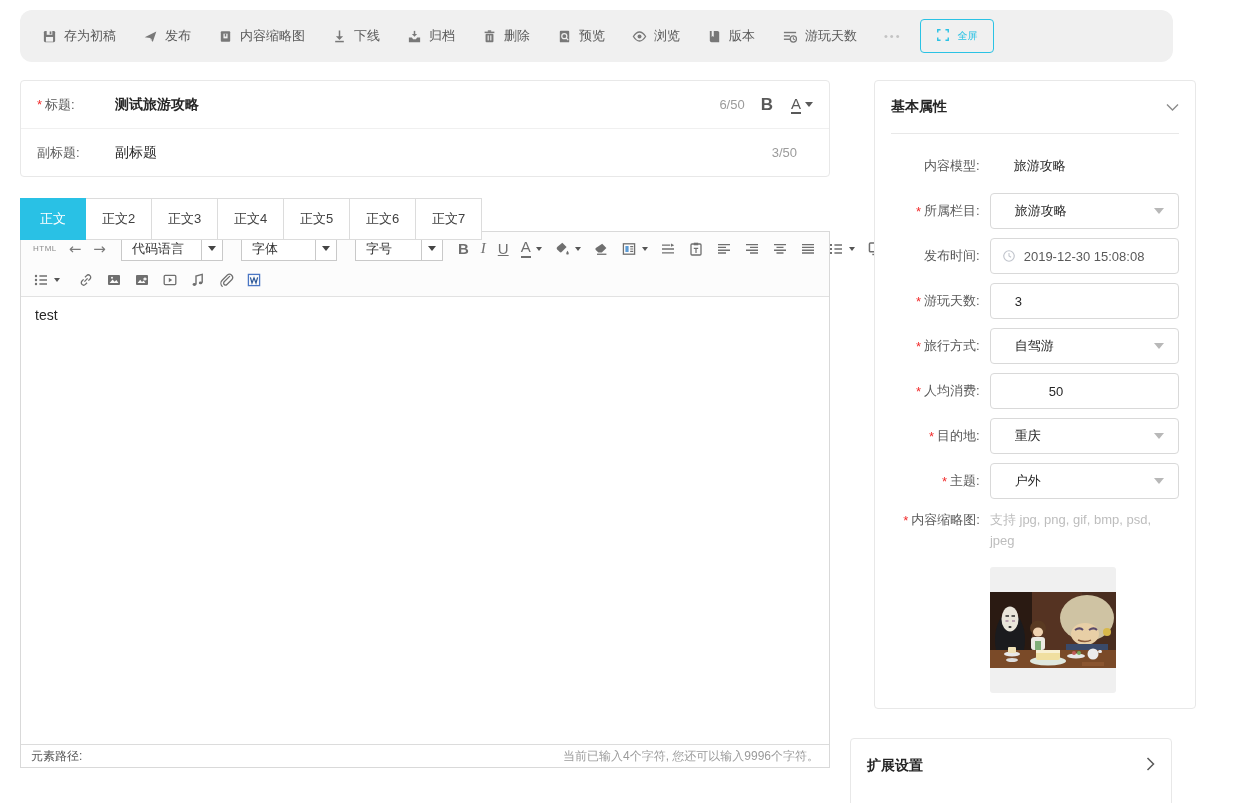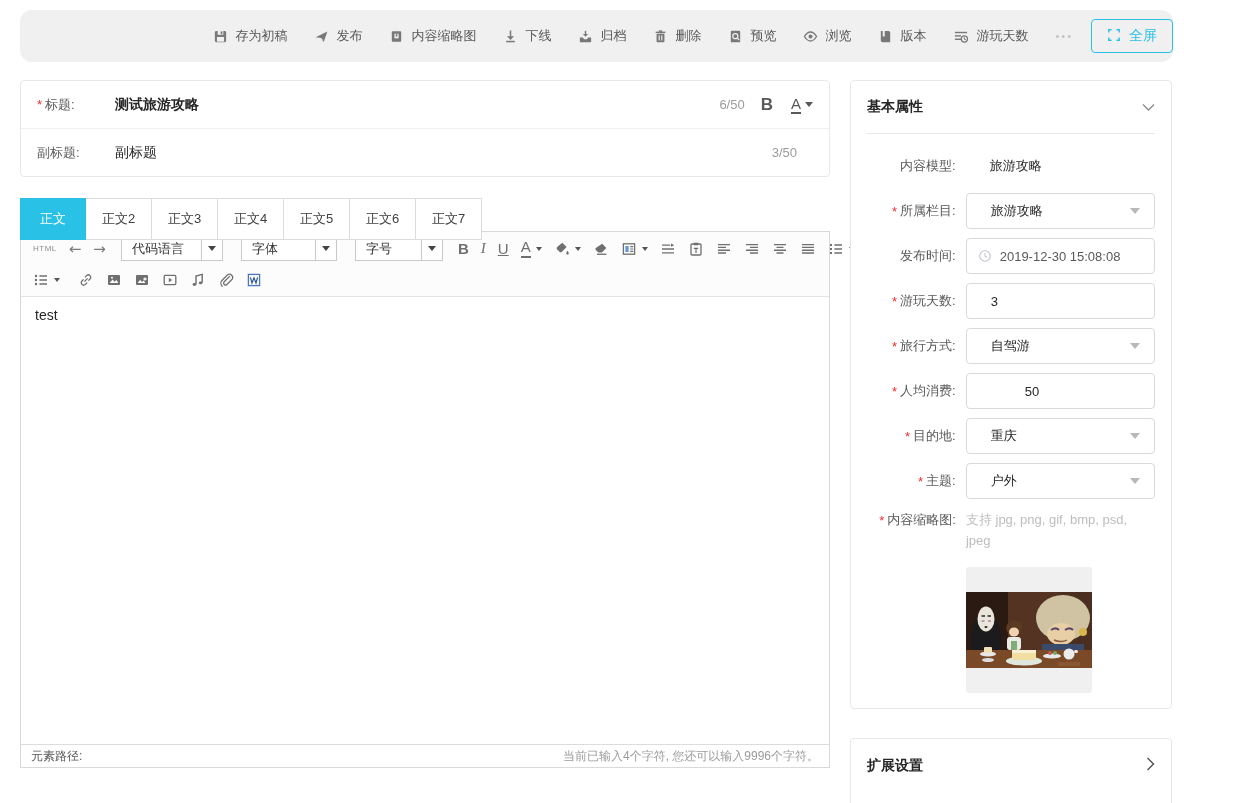--- a/index.html
+++ b/index.html
@@ -1,27 +1,27 @@
 <!DOCTYPE html>
 <html><head>
 <meta charset="utf-8">
 <style>
   * { margin:0; padding:0; box-sizing:border-box; }
   html,body { width:1254px; height:803px; background:#fff; overflow:hidden;
     font-family:"Liberation Sans","DejaVu Sans",sans-serif; }
 
   
   .topbar { position:absolute; left:20px; top:10px; width:1153px; height:52px;
-    background:#f0f0f0; border-radius:12px; display:flex; align-items:center; padding-left:22px;justify-content:flex-end; }
+    background:#f0f0f0; border-radius:12px; display:flex; align-items:center; padding-left:22px; }
   .tb-item { display:flex; align-items:center; gap:7px; color:#595959; font-size:13px;
     margin-right:27px; cursor:pointer; white-space:nowrap; }
   .tb-item svg { display:block; }
   .tb-more { color:#c3c3c3; font-size:11px; letter-spacing:2px; margin-right:18px; cursor:pointer; }
   .tb-full { display:flex; align-items:center; gap:8px; border:1px solid #2ac2e4; color:#2ac2e4;
-    height:34px; padding:0 15px; border-radius:4px; font-size:14px; cursor:pointer; background:transparent; }
+    height:34px; padding:0 15px; border-radius:4px; font-size:10px; cursor:pointer; background:transparent; }
 
   
   .title-card { position:absolute; left:20px; top:80px; width:810px; height:97px;
     border:1px solid #e8e8e8; border-radius:4px; background:#fff; }
   .tc-row { height:47px; display:flex; align-items:center; padding:0 16px; }
   .tc-divider { height:1px; background:#f0f0f0; }
   .tc-label { width:78px; color:#595959; font-size:13px; display:flex; align-items:center; }
   .req { color:#f12b2b; margin-right:3px; font-size:13px; }
   .tc-value { flex:1; font-size:14px; color:#262626; font-weight:bold; cursor:text; }
   .tc-value.normal { font-weight:normal; }
@@ -62,21 +62,21 @@
   .spacer { flex:1; }
   .ed-content { height:449px; padding:10px 14px; font-size:14px; color:#262626; cursor:text; }
   .ed-status { position:absolute; bottom:0; left:0; width:100%; height:23px; border-top:1px solid #dcdcdc;
     display:flex; align-items:center; justify-content:space-between; padding:0 10px; background:#fff; }
   .ed-status .l { font-size:12px; color:#595959; }
   .ed-status .r { font-size:12px; color:#9b9b9b; }
 
   
   .side-card { position:absolute; left:850px; width:322px; border:1px solid #e8e8e8;
     border-radius:4px; background:#fff; padding:0 16px; }
-  .side-basic { top:80px; height:629px; }
+  .side-basic { top:80px; height:629px;margin-left:24px; }
   .side-ext { top:738px; height:80px; }
   .panel-header { height:53px; display:flex; align-items:center; justify-content:space-between; }
   .side-basic .panel-header { border-bottom:1px solid #e8e8e8; }
   .panel-title { font-size:14px; font-weight:bold; color:#262626; }
   .fields { padding-top:14px; }
   .field-row { display:flex; align-items:center; margin-bottom:9px; }
   .flabel { width:99px; display:flex; justify-content:flex-end; align-items:center;
     padding-right:10px; font-size:13px; color:#595959; white-space:nowrap; }
   .control { width:190px; }
   .plain-val { font-size:13px; color:#262626; padding-left:24px; height:36px; display:flex; align-items:center; }

